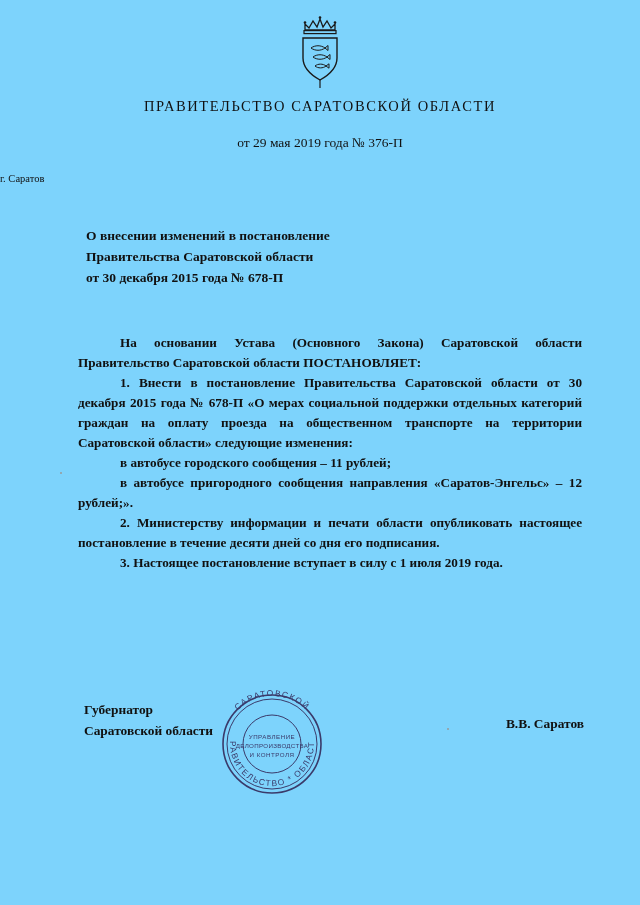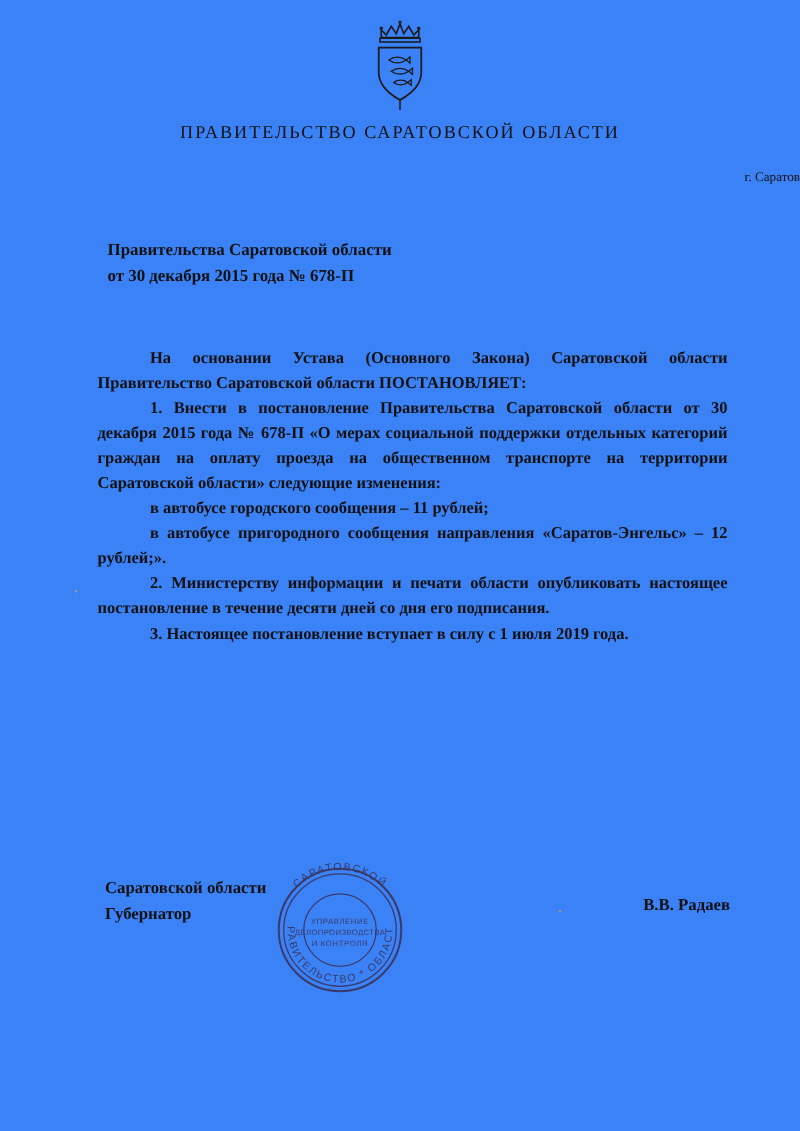--- a/index.html
+++ b/index.html
@@ -8,21 +8,21 @@
     background: #ffffff;
   }
   body {
     font-family: "Liberation Serif", serif;
     color: #111111;
   }
   .page {
     position: relative;
     width: 640px;
     height: 905px;
-    background: #3b82f6;
+    background: #7dd3fc;
     overflow: hidden;
   }
   .emblem {
     margin: 0 auto;
     padding-top: 14px;
     width: 90px;
     height: 78px;
     display: block;
   }
   .org-name {
@@ -38,21 +38,21 @@
     letter-spacing: 3.2px;
     margin-top: 16px;
     font-weight: 400;
   }
   .doc-number {
     text-align: center;
     font-size: 13.5px;
     margin-top: 20px;
   }
   .city {
-    text-align: right;
+    text-align: left;
     font-size: 10.5px;
     margin-top: 22px;
   }
   .title-block {
     margin: 42px 0 0 86px;
     font-weight: bold;
     font-size: 13.5px;
     line-height: 1.55;
     width: 430px;
   }
@@ -130,45 +130,47 @@
       <path d="M38 43 C42 40 48 40 52 43 C48 46 42 46 38 43 Z" fill="none" stroke="#1a1a1a" stroke-width="1"></path>
       <path d="M52 43 L55 40.5 L55 45.5 Z" fill="none" stroke="#1a1a1a" stroke-width="1"></path>
       <path d="M40 52 C43 49.5 48 49.5 51 52 C48 54.5 43 54.5 40 52 Z" fill="none" stroke="#1a1a1a" stroke-width="1"></path>
       <path d="M51 52 L54 49.8 L54 54.2 Z" fill="none" stroke="#1a1a1a" stroke-width="1"></path>
 
       <path d="M45 66 L45 74" stroke="#1a1a1a" stroke-width="1.2"></path>
     </svg>
   </div>
 
   <div class="org-name">ПРАВИТЕЛЬСТВО САРАТОВСКОЙ ОБЛАСТИ</div>
+  <div class="doc-number">от 29 мая 2019 года № 376-П</div>
   <div class="city">г. Саратов</div>
 
   <div class="title-block">
+    <div>О внесении изменений в постановление</div>
     <div>Правительства Саратовской области</div>
     <div>от 30 декабря 2015 года № 678-П</div>
   </div>
 
   <div class="body-block">
     <p>На основании Устава (Основного Закона) Саратовской области Правительство Саратовской области ПОСТАНОВЛЯЕТ:</p>
     <p>1. Внести в постановление Правительства Саратовской области от 30 декабря 2015 года № 678-П «О мерах социальной поддержки отдельных категорий граждан на оплату проезда на общественном транспорте на территории Саратовской области» следующие изменения:</p>
     <p>в автобусе городского сообщения – 11 рублей;</p>
     <p>в автобусе пригородного сообщения направления «Саратов-Энгельс» – 12 рублей;».</p>
     <p>2. Министерству информации и печати области опубликовать настоящее постановление в течение десяти дней со дня его подписания.</p>
     <p>3. Настоящее постановление вступает в силу с 1 июля 2019 года.</p>
   </div>
 
   <div class="dot-left"></div>
   <div class="dot-right"></div>
 
   <div class="sign-block">
+    <div>Губернатор</div>
     <div>Саратовской области</div>
-    <div>Губернатор</div>
   </div>
 
-  <div class="signer-name">В.В. Радаев</div>
+  <div class="signer-name">В.В. Саратов</div>
 
   <div class="stamp">
     <svg width="132" height="132" viewBox="0 0 132 132">
       <defs>
         <path id="arcTop" d="M 18,66 A 48,48 0 0 1 114,66"></path>
         <path id="arcBottom" d="M 24,66 A 42,42 0 0 0 108,66"></path>
       </defs>
       <circle cx="66" cy="66" r="49" fill="none" stroke="#3a3a6a" stroke-width="1.6"></circle>
       <circle cx="66" cy="66" r="45" fill="none" stroke="#3a3a6a" stroke-width="1"></circle>
       <circle cx="66" cy="66" r="29" fill="none" stroke="#3a3a6a" stroke-width="1"></circle>

